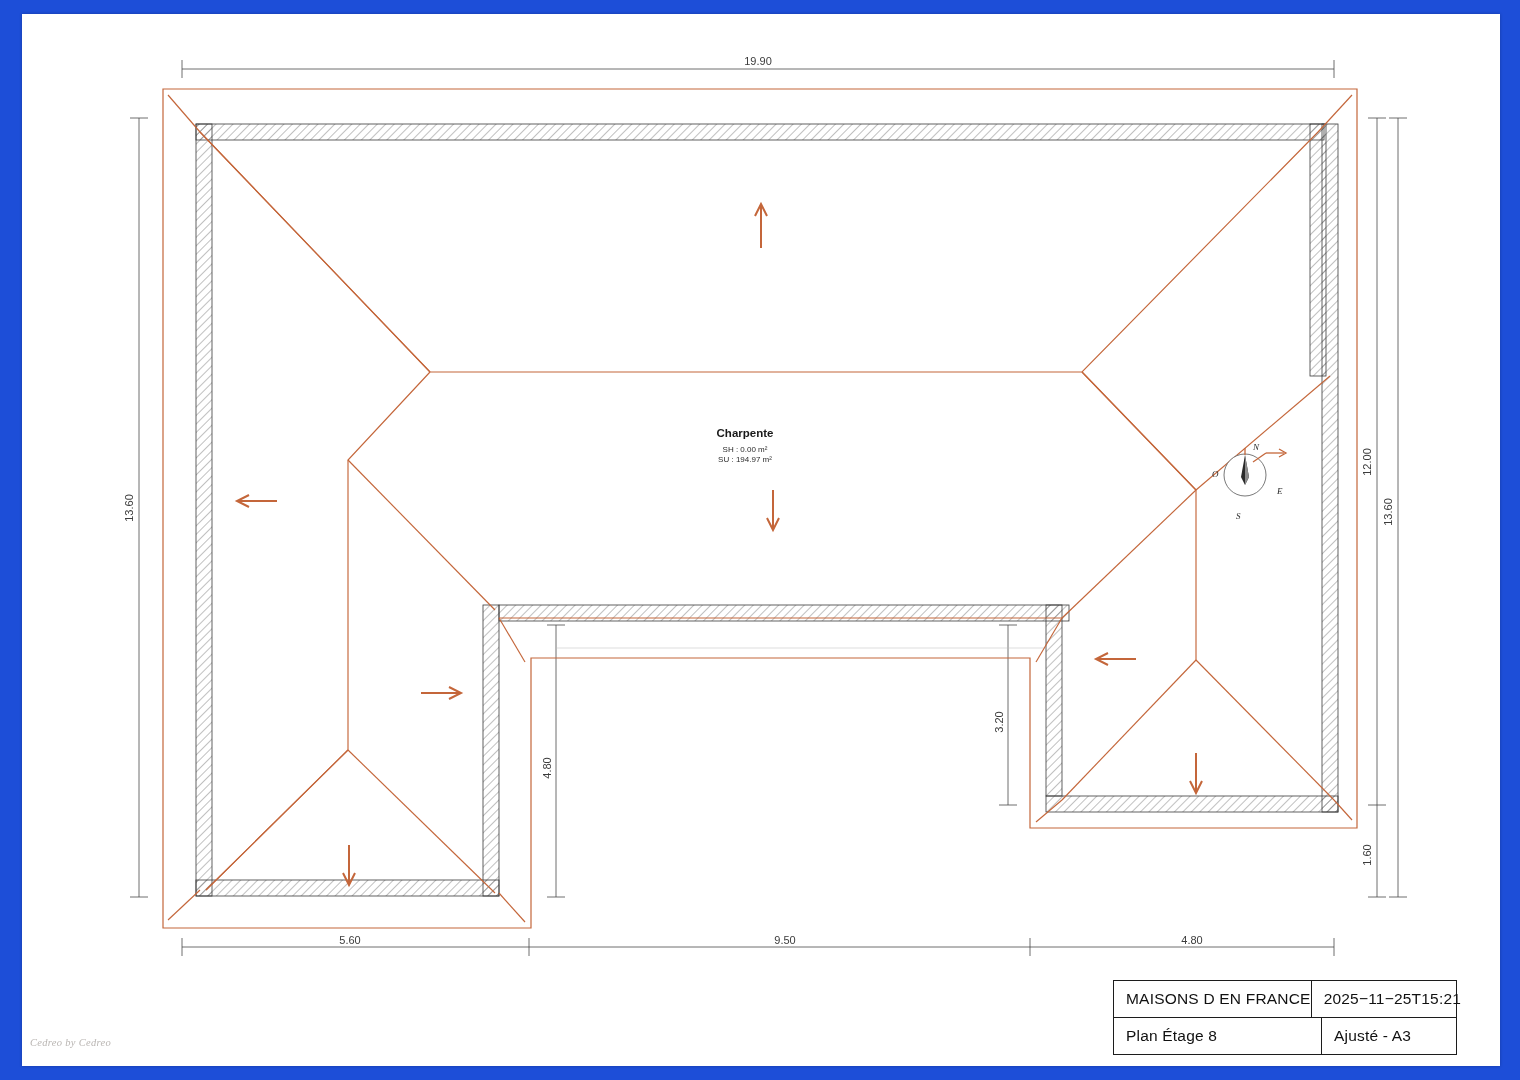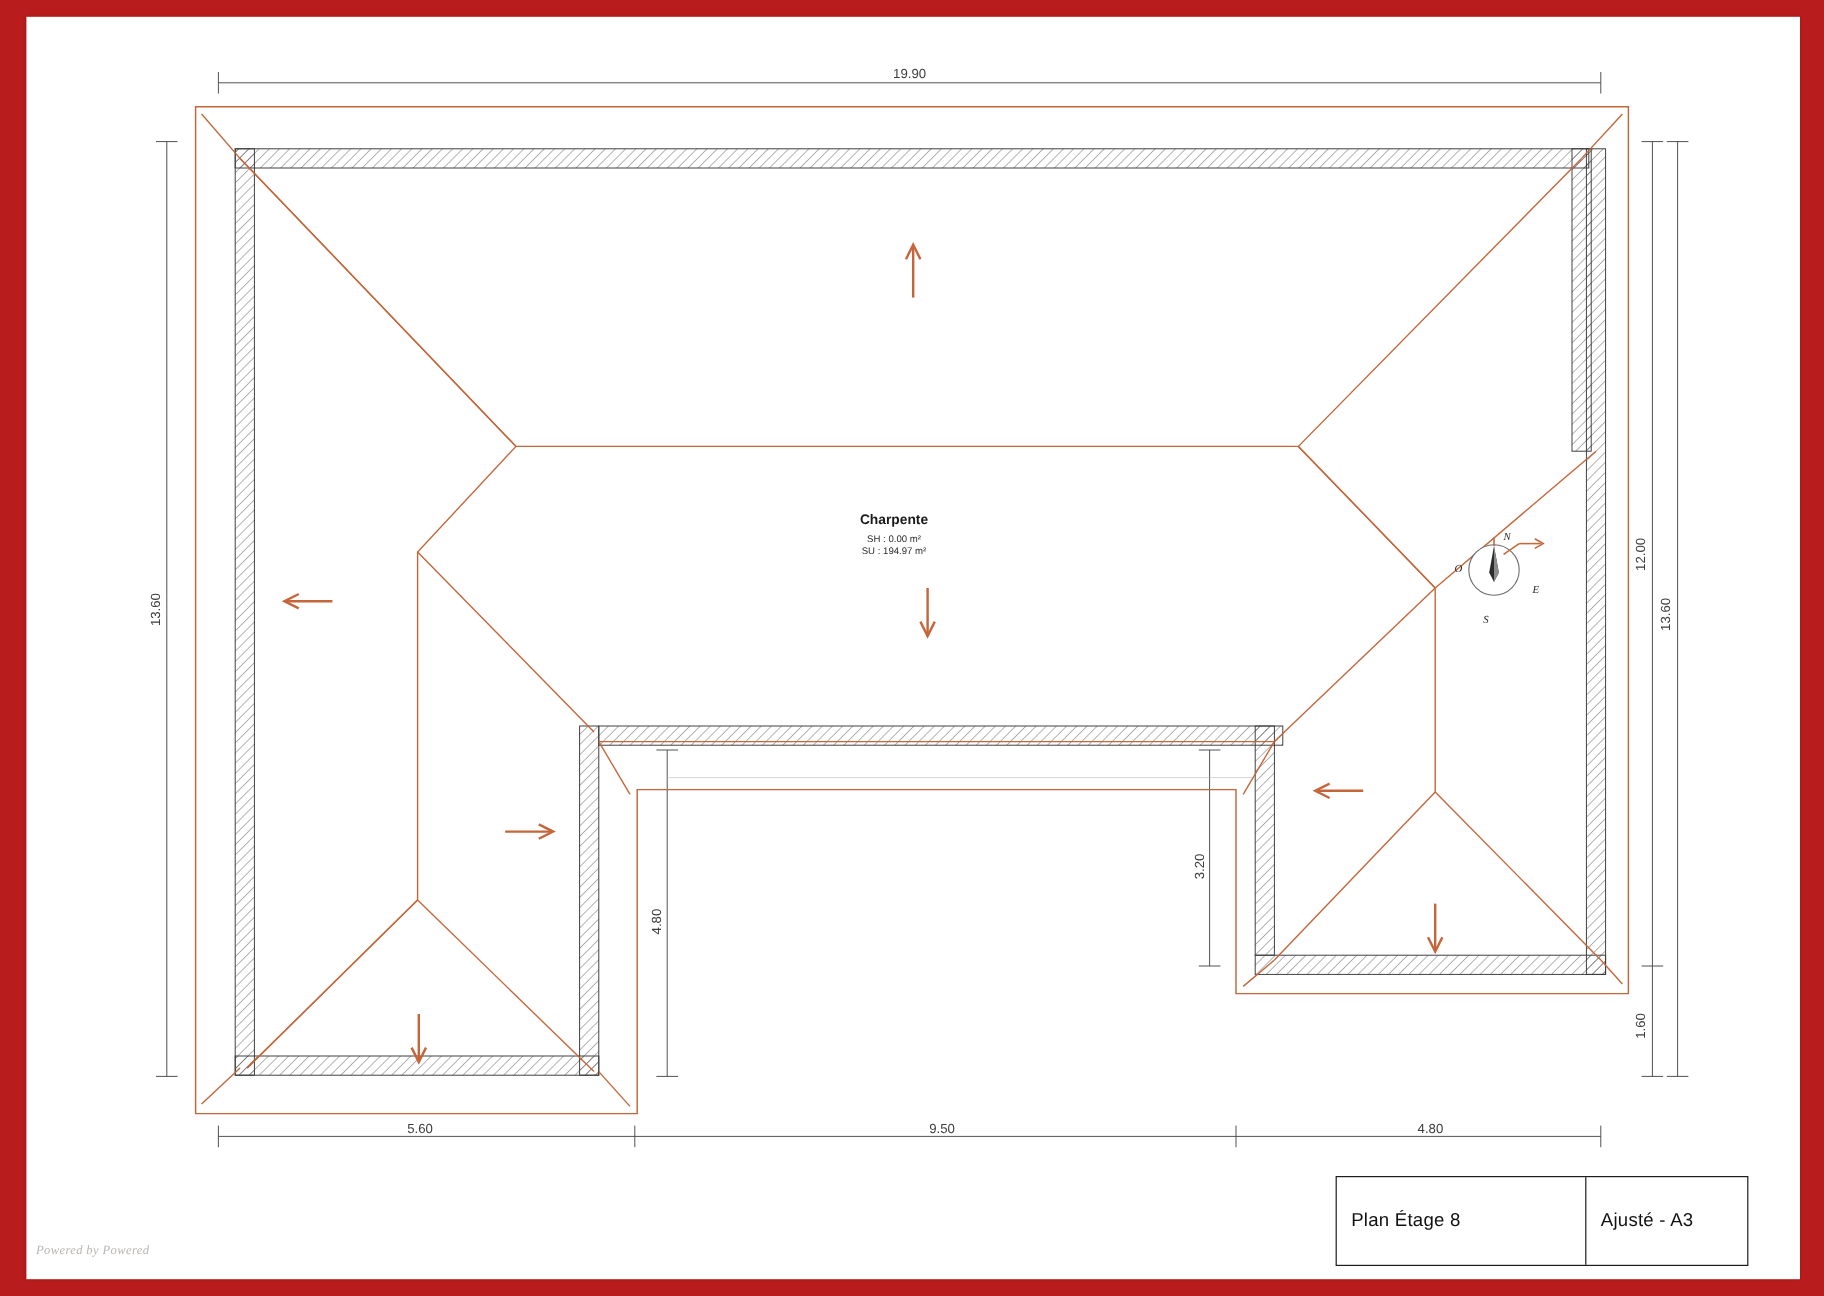--- a/index.html
+++ b/index.html
@@ -5,21 +5,21 @@
   html, body {
     margin: 0;
     padding: 0;
     background: #e8e8e8;
     font-family: "Liberation Sans", sans-serif;
   }
   #page {
     position: relative;
     width: 1520px;
     height: 1080px;
-    background: #b91c1c;
+    background: #1d4ed8;
     overflow: hidden;
   }
   #sheet {
     position: absolute;
     left: 22px;
     top: 14px;
     width: 1478px;
     height: 1052px;
     background: #ffffff;
     box-shadow: 0 0 3px rgba(0,0,0,0.25);
@@ -265,20 +265,24 @@
       <line x1="1266" y1="453" x2="1266" y2="453" stroke="#c4663a" stroke-width="1.3"></line>
       <line x1="1253" y1="462" x2="1266" y2="453" stroke="#c4663a" stroke-width="1.3"></line>
       <text class="compasstxt" x="1253" y="450">N</text>
       <text class="compasstxt" x="1277" y="494">E</text>
       <text class="compasstxt" x="1236" y="519">S</text>
       <text class="compasstxt" x="1212" y="477">O</text>
     </g>
   </svg>
 
   <div id="cartouche">
+    <div class="cart-row top">
+      <div class="cart-cell left">MAISONS D EN FRANCE</div>
+      <div class="cart-cell right">2025−11−25T15:21</div>
+    </div>
     <div class="cart-row">
       <div class="cart-cell left">Plan Étage 8</div>
       <div class="cart-cell right">Ajusté - A3</div>
     </div>
   </div>
 
-  <div id="powered">Powered by Powered</div>
+  <div id="powered">Cedreo by Cedreo</div>
 </div>
 
 </body></html>

